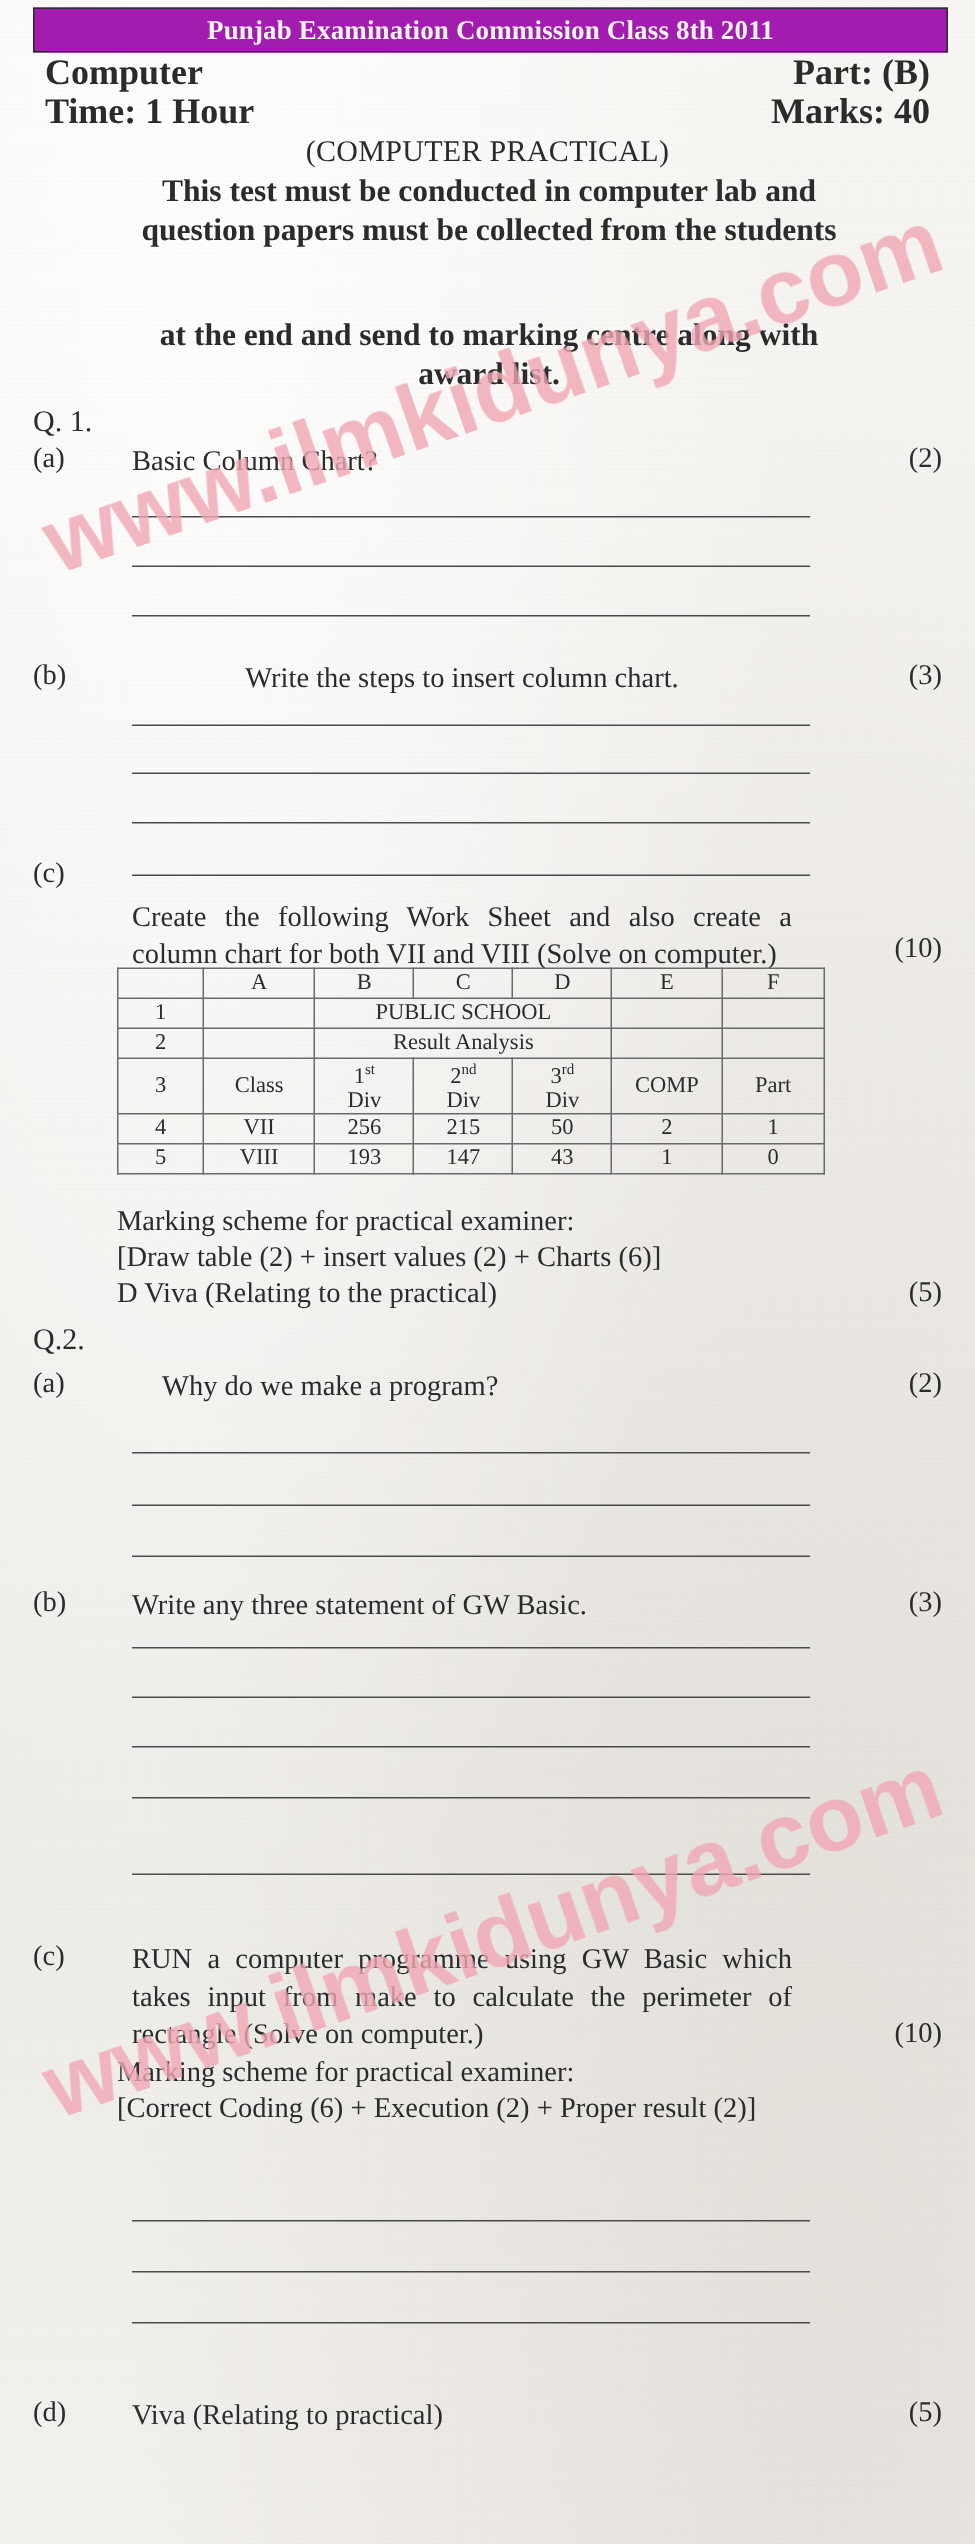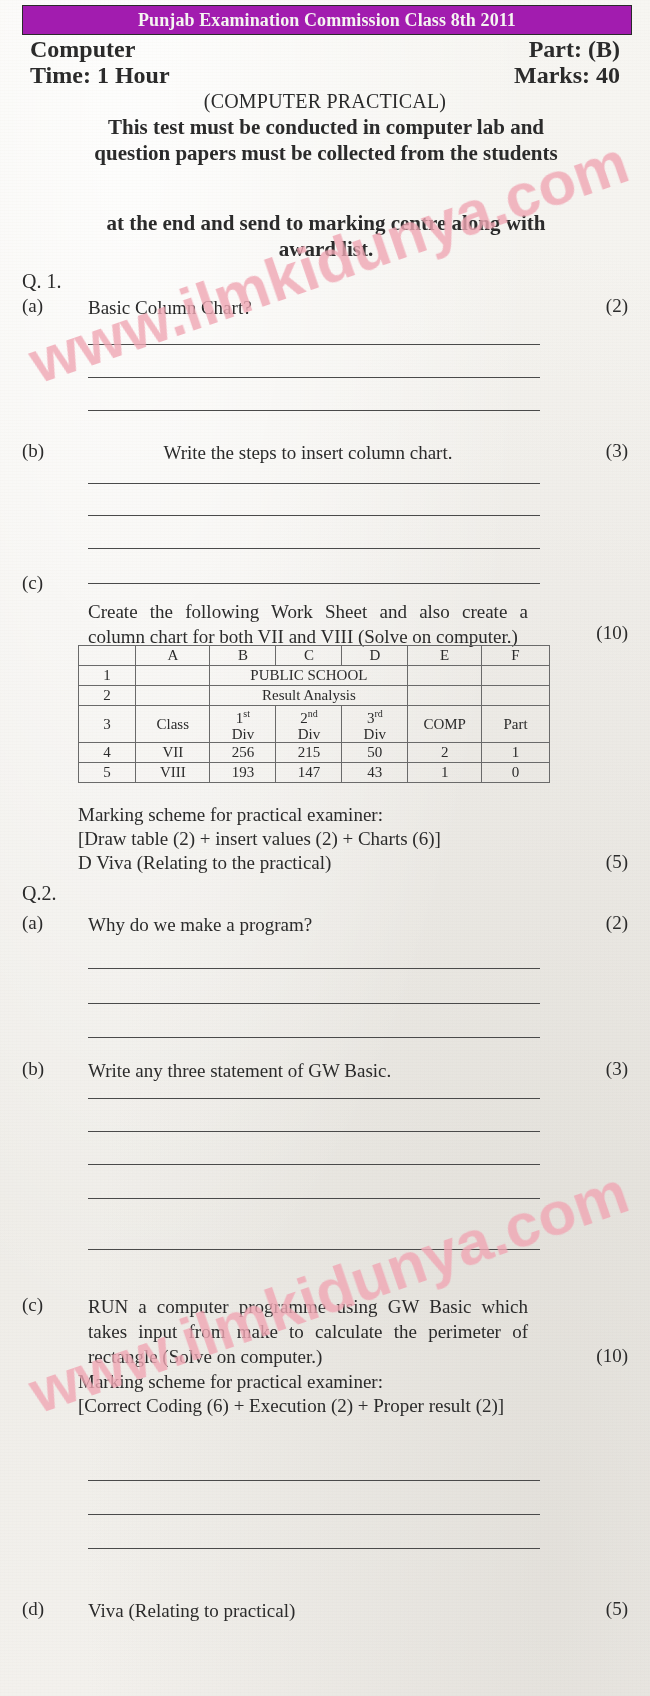--- a/index.html
+++ b/index.html
@@ -229,21 +229,21 @@
 
   <div class="scheme" style="top:851px;">
     <span>D</span>
     <span>Viva (Relating to the practical)</span>
   </div>
   <div class="marks" style="top:851px;">(5)</div>
 
   <div class="qnum" style="top:882px;">Q.2.</div>
 
   <div class="part" style="top:912px;">(a)</div>
-  <div class="qtext" style="top:912px;">Why do we make a program?</div>
+  <div class="qtext" style="top:912px;margin-left:20px;">Why do we make a program?</div>
   <div class="marks" style="top:912px;">(2)</div>
 
   <div class="rule" style="top:968px;"></div>
   <div class="rule" style="top:1003px;"></div>
   <div class="rule" style="top:1037px;"></div>
 
   <div class="part" style="top:1058px;">(b)</div>
   <div class="qtext" style="top:1058px;">Write any three statement of GW Basic.</div>
   <div class="marks" style="top:1058px;">(3)</div>
 

